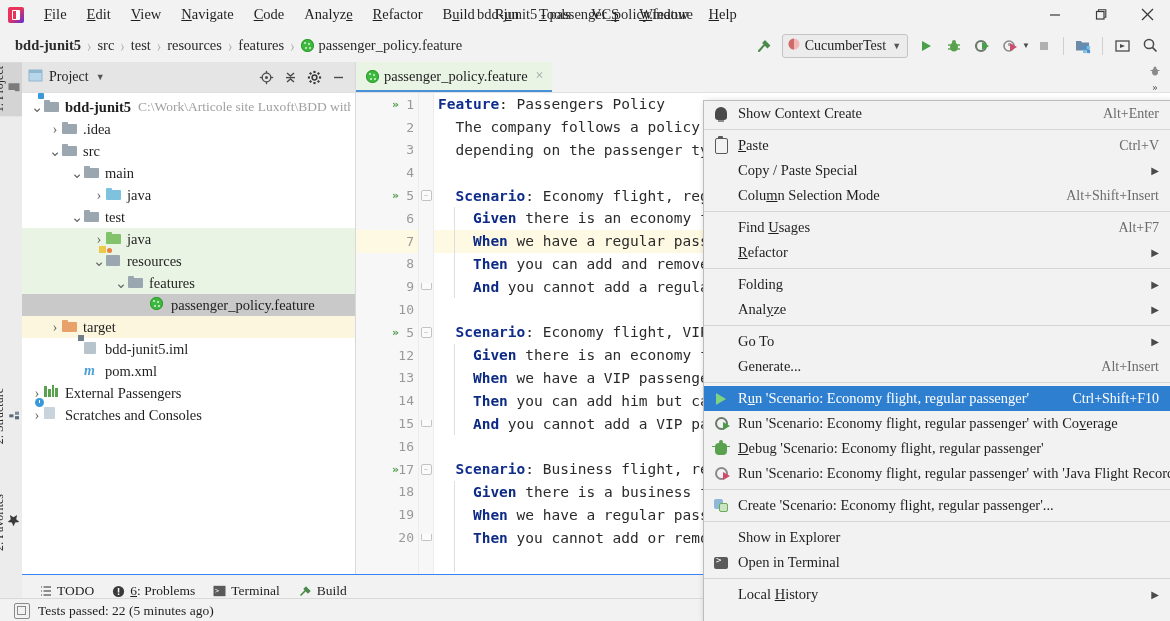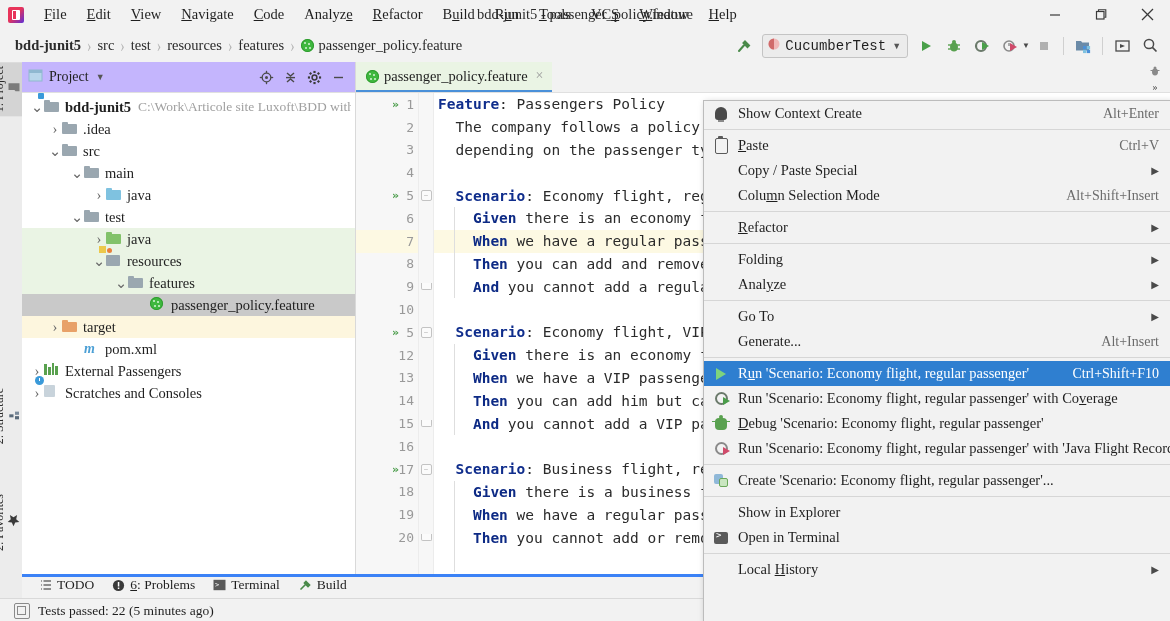--- a/index.html
+++ b/index.html
@@ -91,21 +91,21 @@
   }
   .tool-btn {
     width: 26px; height: 26px; display: flex; align-items: center; justify-content: center;
     margin: 0 1px; border-radius: 3px;
   }
   .runcfg {
     display: flex; align-items: center; height: 22px;
     border: 1px solid #c4c4c4; border-radius: 3px; background: #ececec;
     padding: 0 6px 0 4px; margin: 0 4px;
   }
-  .runcfg-label { font-size: 14px; color: #1f1f1f; margin: 0 6px 0 4px; font-family: Liberation Mono, monospace; }
+  .runcfg-label { font-size: 14px; color: #1f1f1f; margin: 0 6px 0 4px; }
   .vsep { width: 1px; height: 18px; background: #d0d0d0; margin: 0 5px; }
 
   
   .stripe-left {
     position: absolute; left: 0; top: 62px; width: 22px; height: 559px;
     background: #ececec; border-right: 1px solid #d9d9d9;
   }
   .stripe-btn {
     position: absolute; left: 0; width: 22px;
     display: flex; flex-direction: column-reverse; align-items: center;
@@ -115,21 +115,21 @@
   }
   .stripe-btn.active { background: #d4d4d4; }
   .stripe-ico { margin-top: 4px; }
 
   
   .project-panel {
     position: absolute; left: 22px; top: 62px; width: 333px; height: 512px;
     background: #ffffff; border-right: 1px solid #d9d9d9;
   }
   .pp-header {
-    height: 30px; background: #c4b5fd; border-bottom: 1px solid #e0e0e0;
+    height: 30px; background: #e5e5e5; border-bottom: 1px solid #e0e0e0;
     display: flex; align-items: center; padding: 0 6px;
   }
   .pp-title { font-size: 14px; color: #1f1f1f; margin-left: 6px; }
   .pp-caret { margin-left: 7px; color: #555; font-size: 9px; }
   .pp-header-actions { margin-left: auto; display: flex; align-items: center; }
   .pp-act { width: 22px; height: 22px; display:flex; align-items:center; justify-content:center; margin-left:2px; }
 
   .tree { padding-top: 3px; font-size: 14.5px; color: #1f1f1f; }
   .tree-row {
     display: flex; align-items: center; height: 22px; white-space: nowrap;
@@ -241,22 +241,22 @@
     position: absolute; right: 0; top: 0; width: 12px; height: 482px; background: #ffffff;
   }
   .scroll-thumb {
     position: absolute; right: 2px; top: 50px; width: 7px; height: 48px;
     background: #2f7fd0; border-radius: 3px;
   }
 
   
   .bottom-stripe {
     position: absolute; left: 22px; top: 574px; width: 1148px; height: 24px;
-    background: #f2f2f2; border-top: 3px solid #3b82f6;
-    display: flex; align-items: flex-start;
+    background: #f2f2f2; border-top: 1px solid #3b82f6;
+    display: flex; align-items: flex-end;
   }
   .bs-item {
     display: flex; align-items: center; font-size: 13.5px; color: #1f1f1f;
     margin-left: 18px;
   }
   .bs-item .bico { margin-right: 5px; display: flex; align-items: center; }
   .statusbar {
     position: absolute; left: 0; top: 598px; width: 1170px; height: 23px;
     background: #f2f2f2; border-top: 1px solid #d9d9d9;
     display: flex; align-items: center;
@@ -585,20 +585,25 @@
         <span class="node-ico"><span class="cuke-ico" style="margin-right:0;"></span></span>
         <span class="node-label">passenger_policy.feature</span>
       </div>
 
       <div class="tree-row yellowish" style="padding-left:26px;">
         <span class="arrow">›</span>
         <span class="node-ico"><span class="folder f-orange"><span class="tab"></span><span class="body"></span></span></span>
         <span class="node-label">target</span>
       </div>
 
+      <div class="tree-row" style="padding-left:48px;">
+        <span class="arrow none">›</span>
+        <span class="node-ico"><span class="iml-ico"><span class="body"></span><span class="cor"></span></span></span>
+        <span class="node-label">bdd-junit5.iml</span>
+      </div>
 
       <div class="tree-row" style="padding-left:48px;">
         <span class="arrow none">›</span>
         <span class="node-ico m-ico">m</span>
         <span class="node-label">pom.xml</span>
       </div>
 
       <div class="tree-row" style="padding-left:8px;">
         <span class="arrow">›</span>
         <span class="node-ico">
@@ -853,20 +858,25 @@
       <span class="marrow">▶</span>
     </div>
 
     <div class="mi">
       <span class="mico"></span>
       <span class="mlabel">Colu<u>m</u>n Selection Mode</span>
       <span class="mshort">Alt+Shift+Insert</span>
     </div>
     <div class="msep"></div>
 
+    <div class="mi">
+      <span class="mico"></span>
+      <span class="mlabel">Find <u>U</u>sages</span>
+      <span class="mshort">Alt+F7</span>
+    </div>
 
     <div class="mi">
       <span class="mico"></span>
       <span class="mlabel"><u>R</u>efactor</span>
       <span class="marrow">▶</span>
     </div>
     <div class="msep"></div>
 
     <div class="mi">
       <span class="mico"></span>

